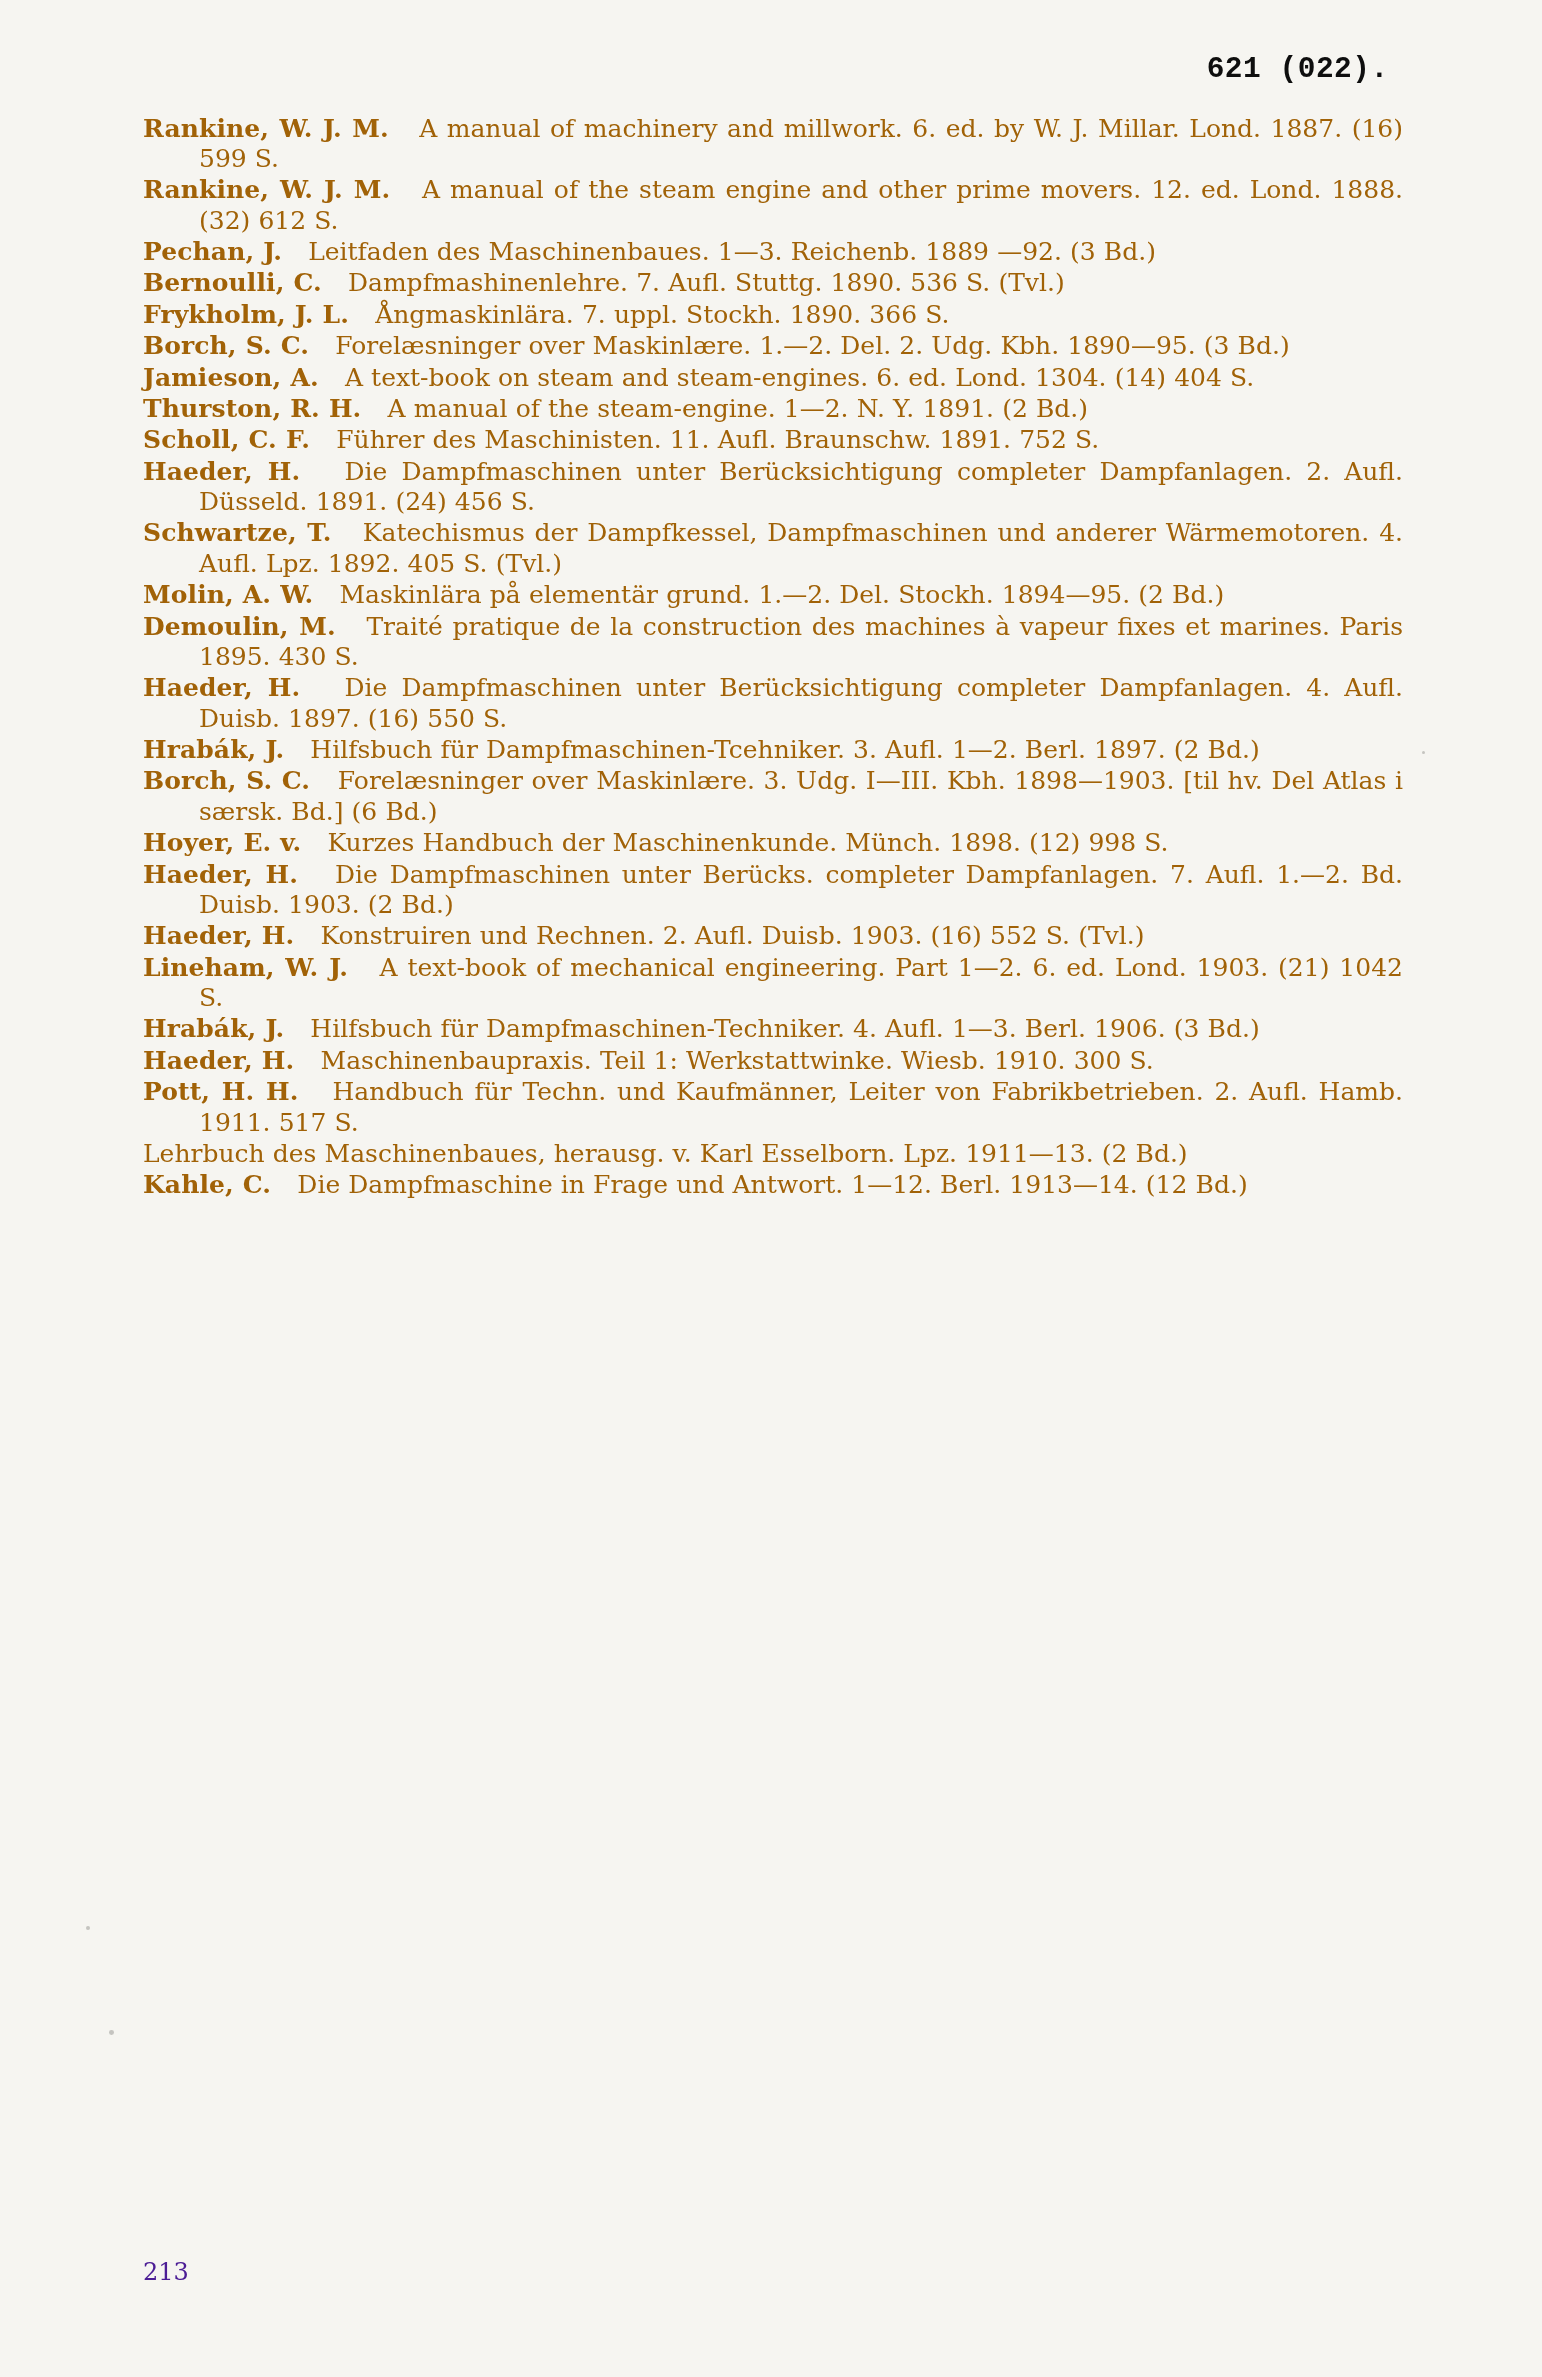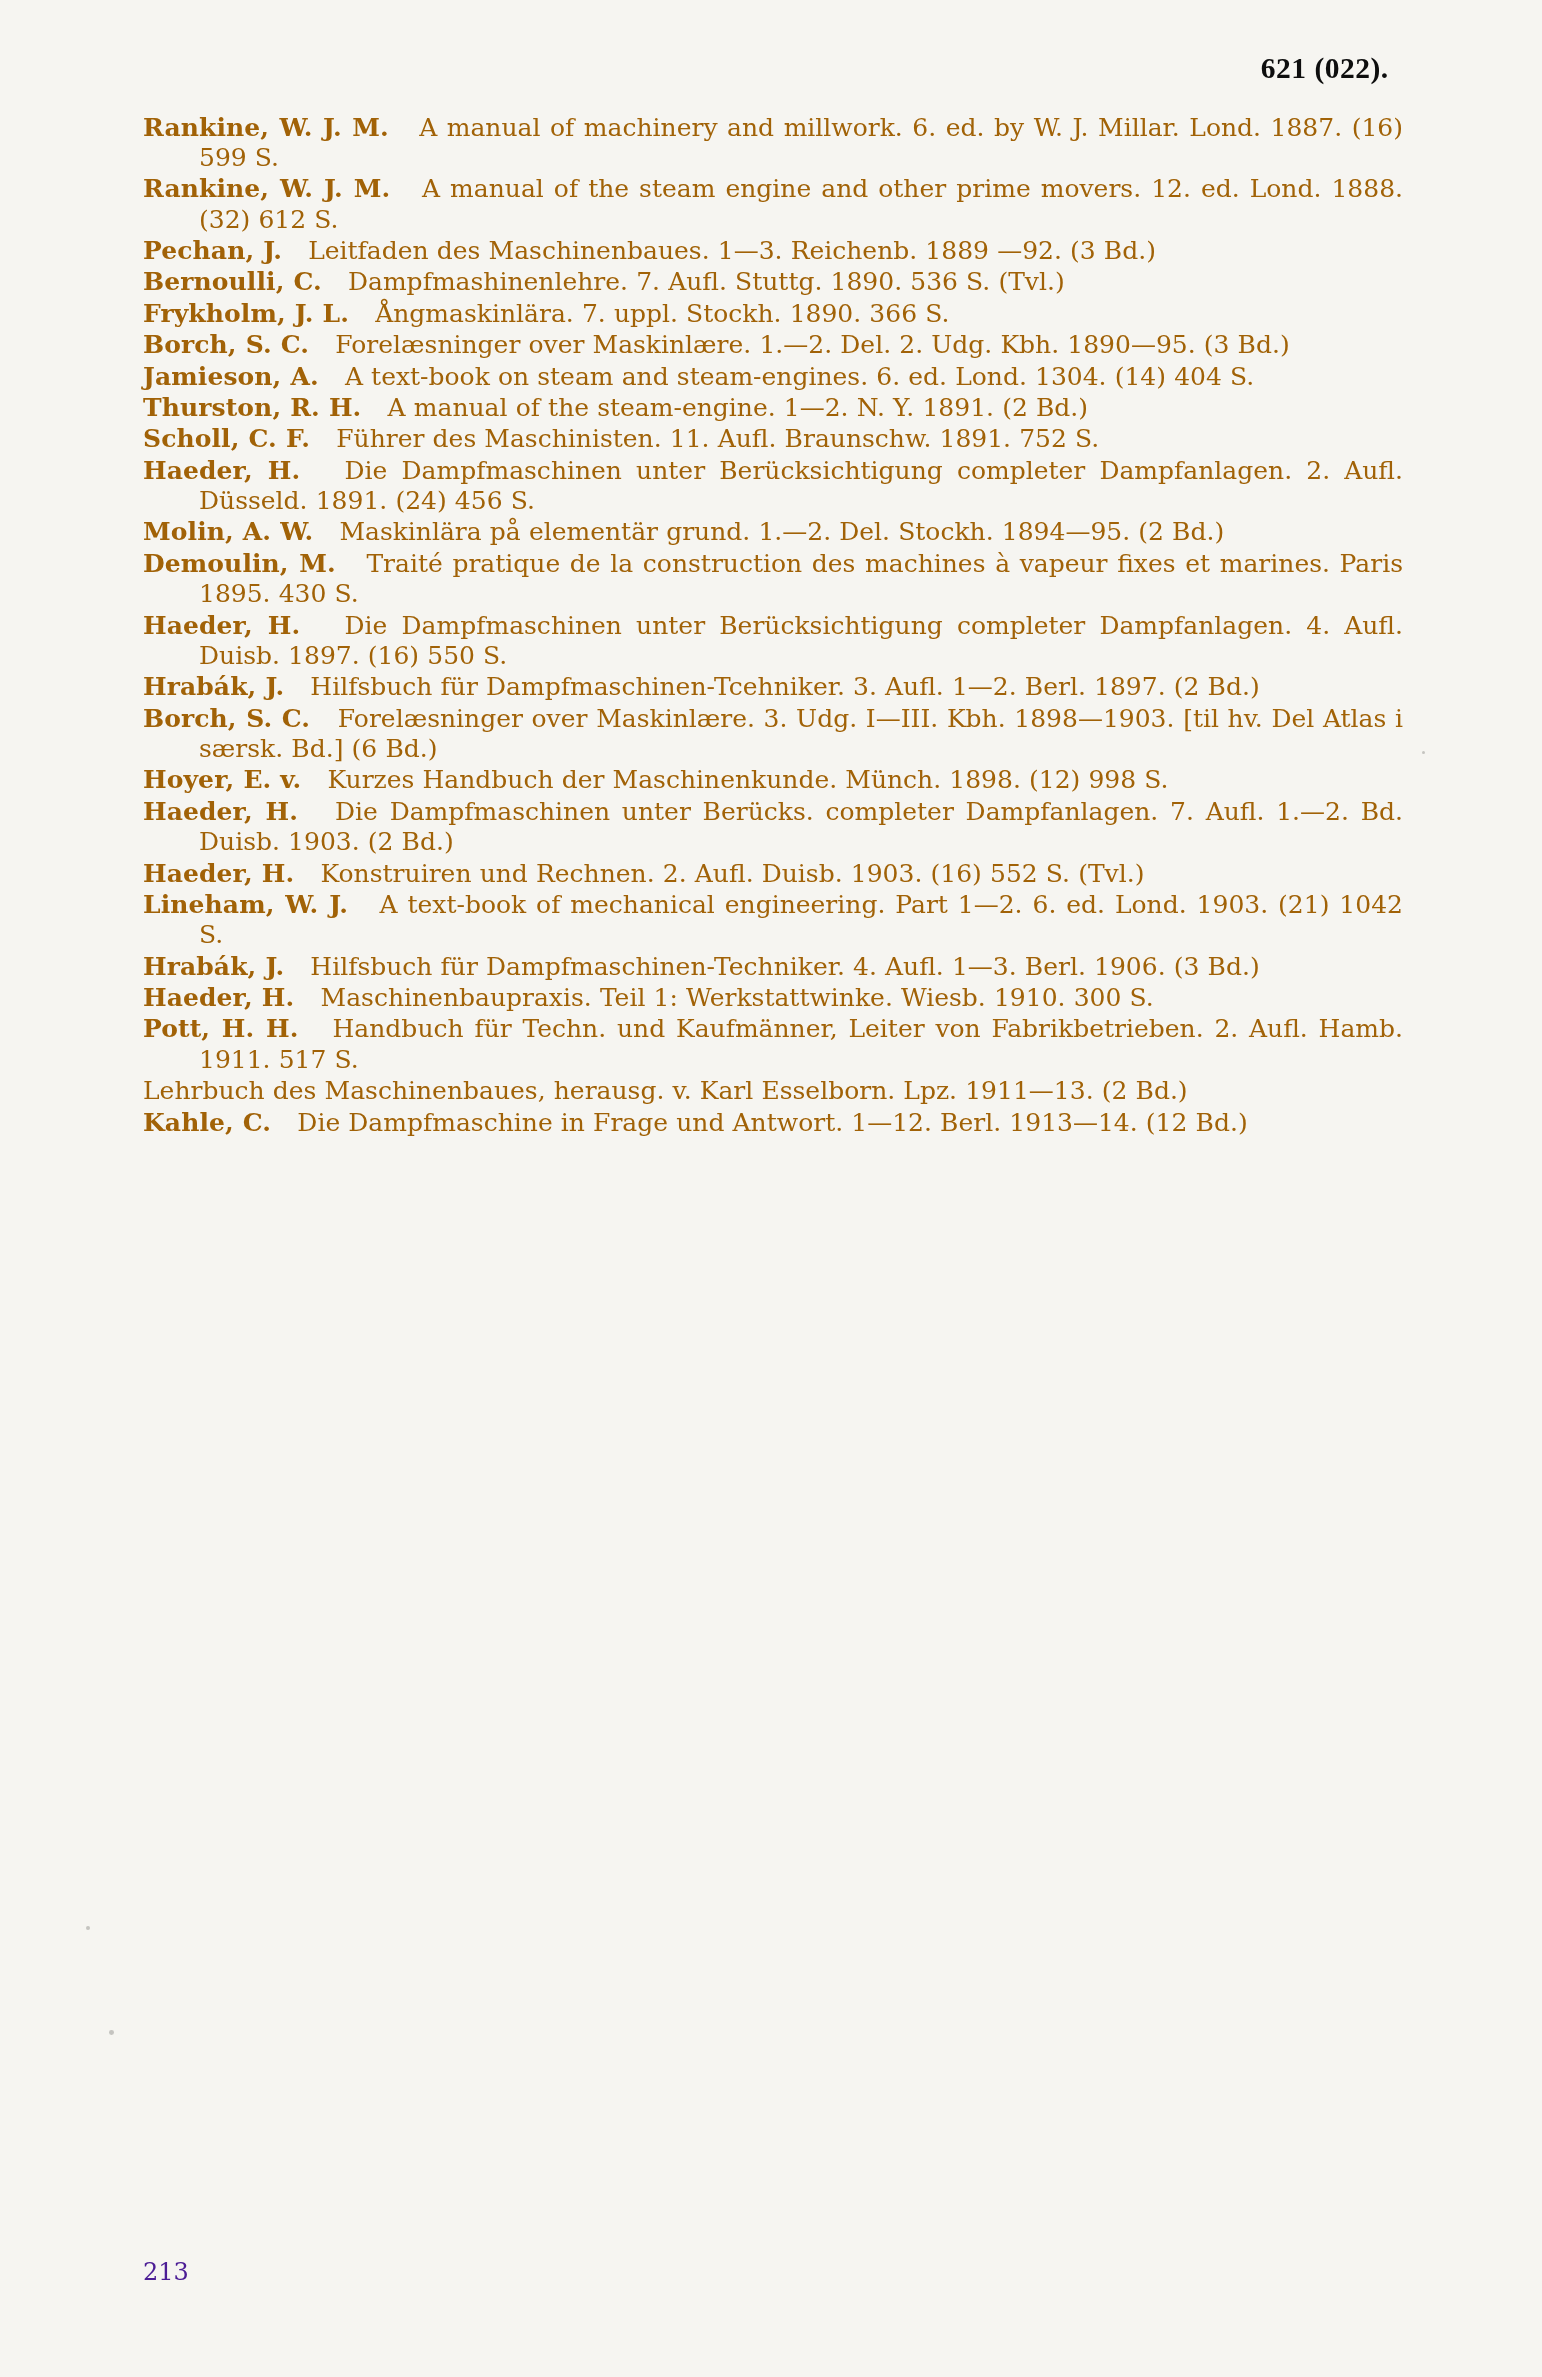--- a/index.html
+++ b/index.html
@@ -28,21 +28,21 @@
     background: #f6f5f1;
   }
   .content {
     position: absolute;
     left: 143px;
     top: 52px;
     width: 1260px;
   }
   .header {
     text-align: right;
-    font-family: Liberation Serif, serif;
+    font-family: Liberation Mono, monospace;
     font-weight: bold;
     font-size: 29.5px;
     letter-spacing: 0.5px;
     padding-right: 14.3px;
     margin-bottom: 27.6px;
     color: #0e0e0e;
   }
   .header .num { font-weight: bold; }
   .entries {
     font-size: 25px;
@@ -140,20 +140,24 @@
       <p class="entry">
         <span class="author">Scholl, C. F.&nbsp;&nbsp;</span>
         <span class="body">Führer des Maschinisten. 11. Aufl. Braunschw. 1891. 752 S.</span>
       </p>
 
       <p class="entry">
         <span class="author">Haeder, H.&nbsp;&nbsp;</span>
         <span class="body">Die Dampfmaschinen unter Berücksichtigung completer Dampfanlagen. 2. Aufl. Düsseld. 1891. (24) 456 S.</span>
       </p>
 
+      <p class="entry">
+        <span class="author">Schwartze, T.&nbsp;&nbsp;</span>
+        <span class="body">Katechismus der Dampfkessel, Dampfmaschinen und anderer Wärmemotoren. 4. Aufl. Lpz. 1892. 405 S. (Tvl.)</span>
+      </p>
 
       <p class="entry">
         <span class="author">Molin, A. W.&nbsp;&nbsp;</span>
         <span class="body">Maskinlära på elementär grund. 1.—2. Del. Stockh. 1894—95. (2 Bd.)</span>
       </p>
 
       <p class="entry">
         <span class="author">Demoulin, M.&nbsp;&nbsp;</span>
         <span class="body">Traité pratique de la construction des machines à vapeur fixes et marines. Paris 1895. 430 S.</span>
       </p>

